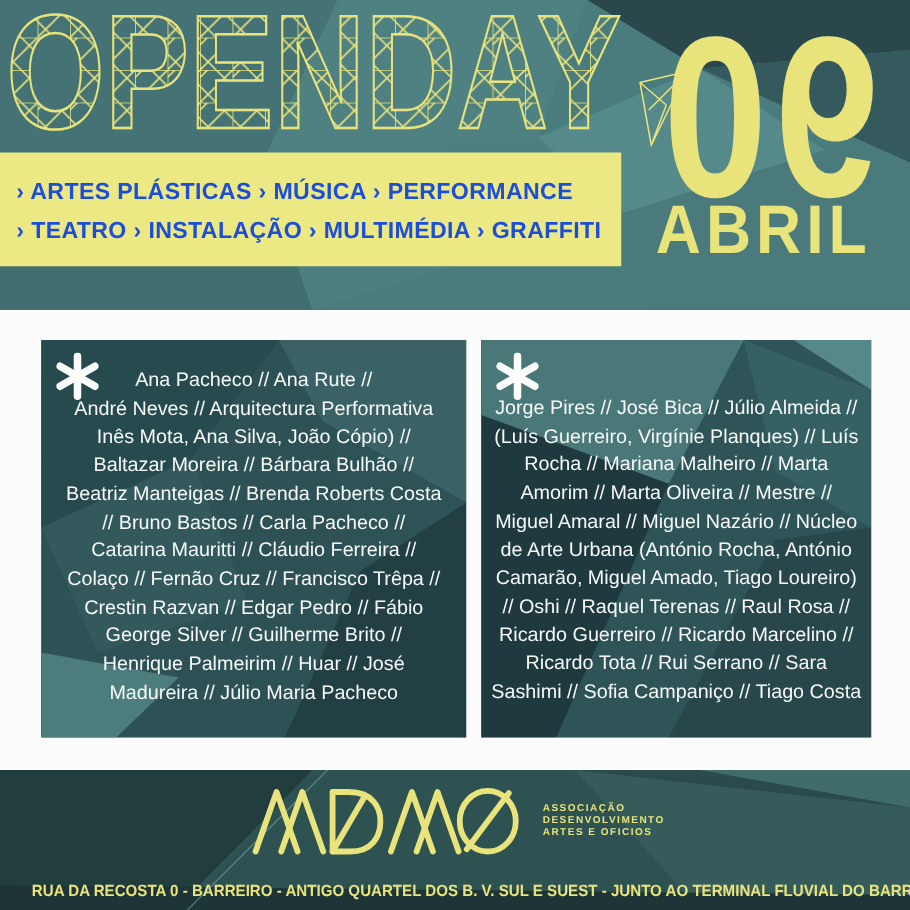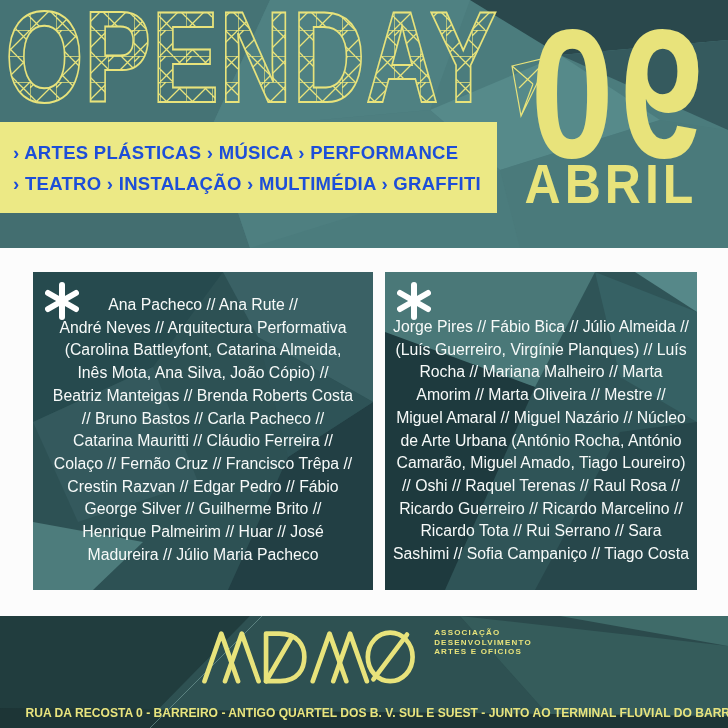--- a/index.html
+++ b/index.html
@@ -47,21 +47,21 @@
     position:relative; width:100%; height:100%; padding:22px 4px 0 4px;
     text-align:center; color:#f7faf9; font-size:15.8px; line-height:22.7px;
   }
   .listbox.right .lines { padding-top:44px; }
   .line { white-space:nowrap; }
 
   
   .footer { position:absolute; left:0; top:616px; width:728px; height:112px; background:#2b4a4c; }
   .logo-row {
     position:absolute; left:0; top:12px; width:728px;
-    display:flex; justify-content:center; gap:12px;
+    display:flex; justify-content:center; align-items:center; gap:12px;
   }
   .org-lines { color:#e8e37b; font-size:8px; font-weight:bold; letter-spacing:1.2px; line-height:9.5px; }
   .address {
     position:absolute; left:0; bottom:8px; width:728px; text-align:center;
     color:#e9e47e; font-weight:bold; font-size:13px; letter-spacing:0px;
     white-space:nowrap; transform:scaleX(0.93); transform-origin:center;
   }
 </style>
 </head>
 <body>
@@ -120,22 +120,22 @@
       <svg class="asterisk" width="34" height="38" viewBox="0 0 34 38">
         <g stroke="#ffffff" stroke-width="6" stroke-linecap="round">
           <line x1="17" y1="3" x2="17" y2="35"></line>
           <line x1="3" y1="11" x2="31" y2="27"></line>
           <line x1="31" y1="11" x2="3" y2="27"></line>
         </g>
       </svg>
       <div class="lines">
         <div class="line">Ana Pacheco // Ana Rute //</div>
         <div class="line">André Neves // Arquitectura Performativa</div>
-        <div class="line">(Carolina Battleyfont, Catarina Almeida,</div>
         <div class="line">Inês Mota, Ana Silva, João Cópio) //</div>
+        <div class="line">Baltazar Moreira // Bárbara Bulhão //</div>
         <div class="line">Beatriz Manteigas // Brenda Roberts Costa</div>
         <div class="line">// Bruno Bastos // Carla Pacheco //</div>
         <div class="line">Catarina Mauritti // Cláudio Ferreira //</div>
         <div class="line">Colaço // Fernão Cruz // Francisco Trêpa //</div>
         <div class="line">Crestin Razvan // Edgar Pedro // Fábio</div>
         <div class="line">George Silver // Guilherme Brito //</div>
         <div class="line">Henrique Palmeirim // Huar // José</div>
         <div class="line">Madureira // Júlio Maria Pacheco</div>
       </div>
     </div>
@@ -150,21 +150,21 @@
         <polygon points="312,150 312,318 150,318 235,160" fill="#27474b"></polygon>
       </svg>
       <svg class="asterisk" width="34" height="38" viewBox="0 0 34 38">
         <g stroke="#ffffff" stroke-width="6" stroke-linecap="round">
           <line x1="17" y1="3" x2="17" y2="35"></line>
           <line x1="3" y1="11" x2="31" y2="27"></line>
           <line x1="31" y1="11" x2="3" y2="27"></line>
         </g>
       </svg>
       <div class="lines">
-        <div class="line">Jorge Pires // Fábio Bica // Júlio Almeida //</div>
+        <div class="line">Jorge Pires // José Bica // Júlio Almeida //</div>
         <div class="line">(Luís Guerreiro, Virgínie Planques) // Luís</div>
         <div class="line">Rocha // Mariana Malheiro // Marta</div>
         <div class="line">Amorim // Marta Oliveira // Mestre //</div>
         <div class="line">Miguel Amaral // Miguel Nazário // Núcleo</div>
         <div class="line">de Arte Urbana (António Rocha, António</div>
         <div class="line">Camarão, Miguel Amado, Tiago Loureiro)</div>
         <div class="line">// Oshi // Raquel Terenas // Raul Rosa //</div>
         <div class="line">Ricardo Guerreiro // Ricardo Marcelino //</div>
         <div class="line">Ricardo Tota // Rui Serrano // Sara</div>
         <div class="line">Sashimi // Sofia Campaniço // Tiago Costa</div>

